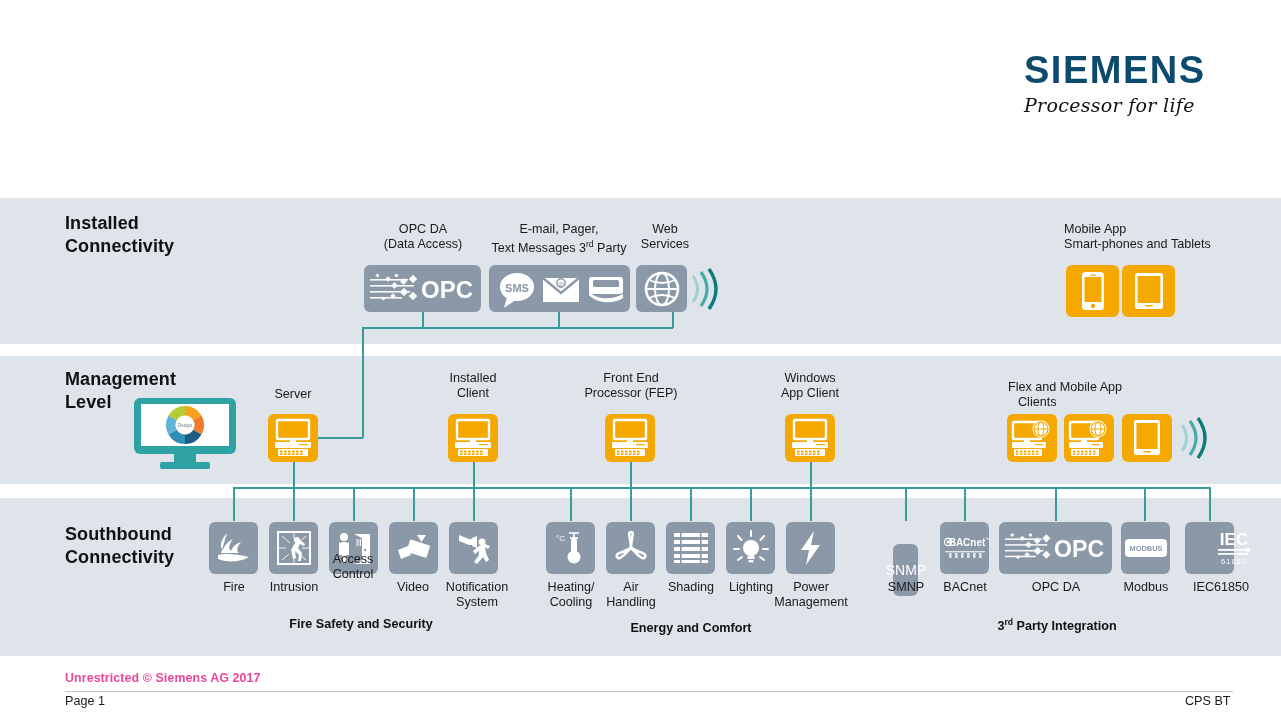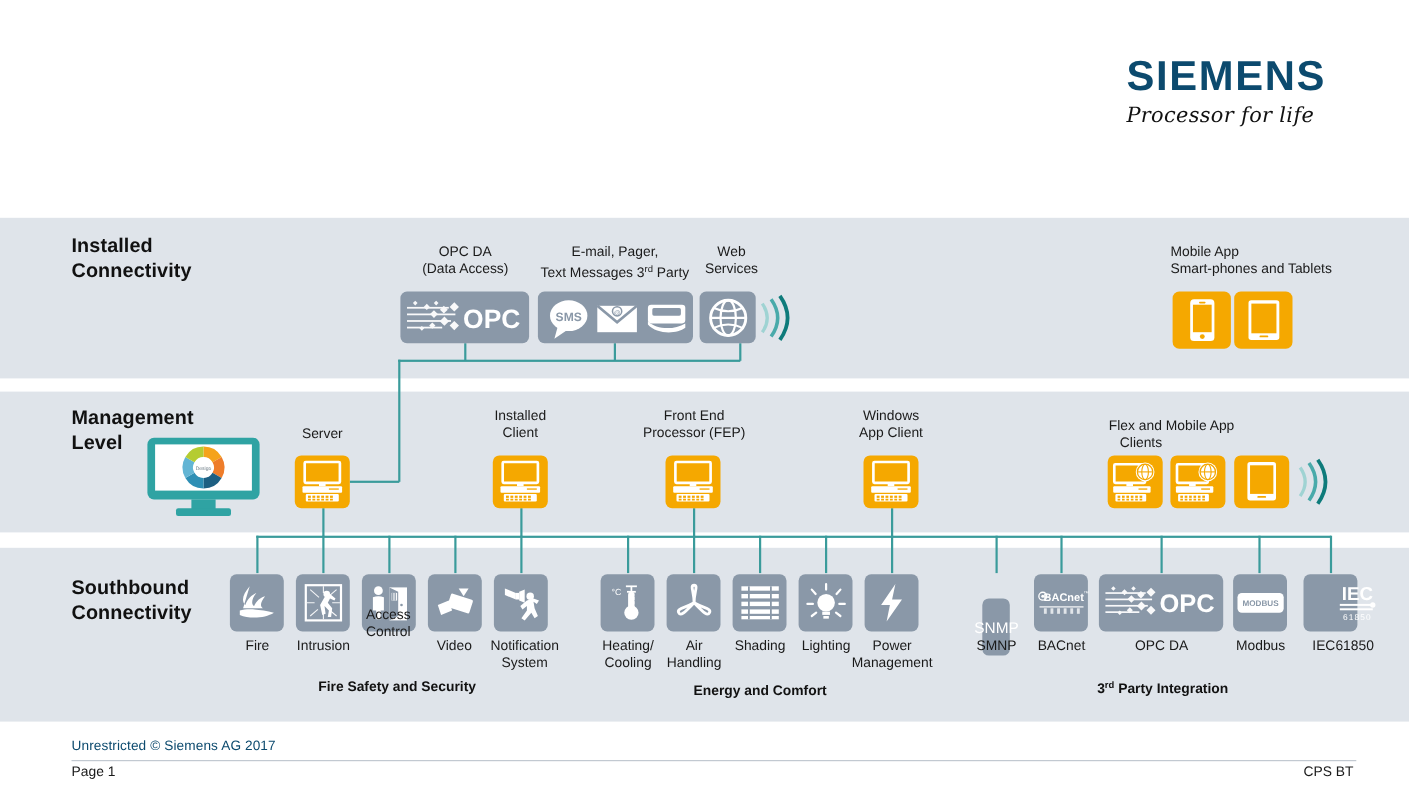--- a/index.html
+++ b/index.html
@@ -56,22 +56,22 @@
   .wifi{position:absolute;}
 
   
   .grp{
     position:absolute;font-weight:bold;font-size:12.6px;color:#111;
     white-space:nowrap;text-align:center;
   }
 
   
   #foot-note{
-    position:absolute;left:65px;top:671px;font-weight:normal;font-size:12.4px;
-    color:#0c4a6e;letter-spacing:.1px;
+    position:absolute;left:65px;top:671px;font-weight:bold;font-size:12.4px;
+    color:#ec4899;letter-spacing:.1px;
   }
   #foot-line{position:absolute;left:65px;top:691px;width:1168px;height:1px;background:#bcc4cc;}
   .foot-t{position:absolute;top:694px;font-size:12.6px;color:#1a1a1a;}
   #foot-page{left:65px;}
   #foot-year{left:379px;margin-top:48px;}
   #foot-dept{left:1185px;}
 
   
   #monitor{position:absolute;left:134px;top:398px;width:102px;height:72px;}
   svg{display:block;overflow:visible;}

